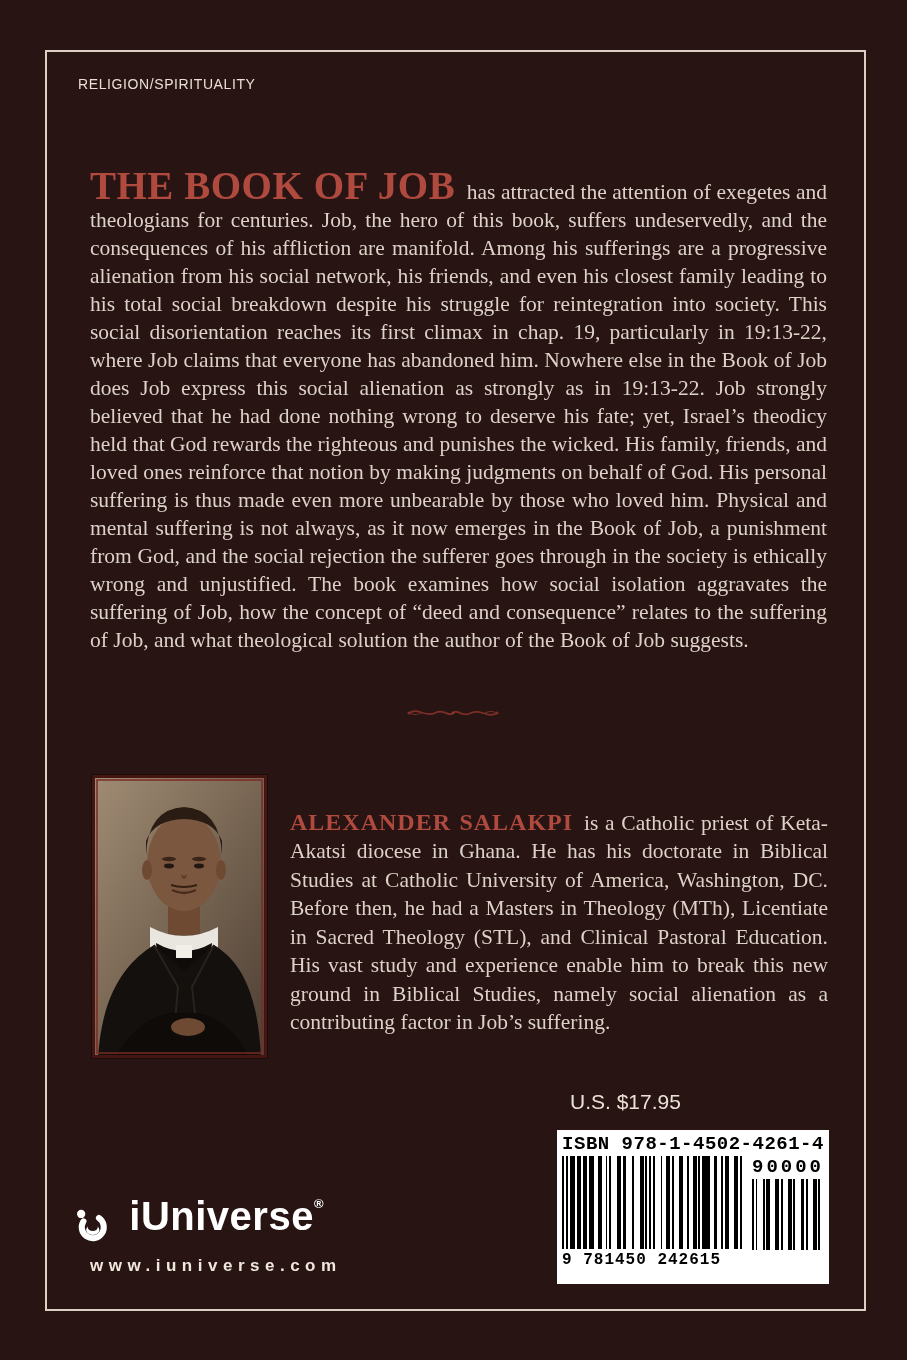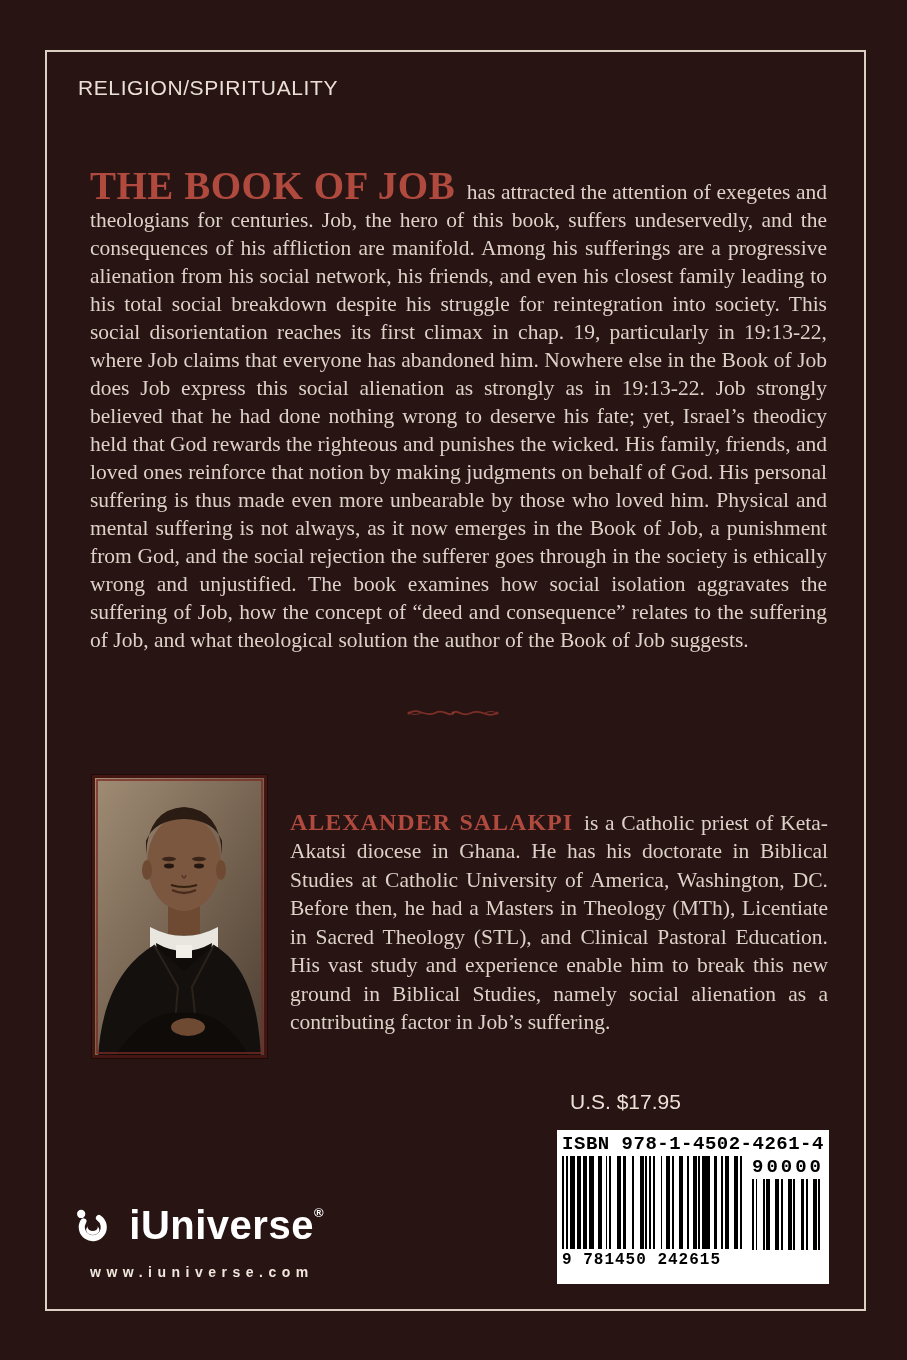--- a/index.html
+++ b/index.html
@@ -13,21 +13,21 @@
   .frame{
     position:absolute;
     left:45px;top:50px;
     width:817px;height:1257px;
     border:2px solid #dcd0c5;
     pointer-events:none;
   }
   .category{
     position:absolute;left:78px;top:76px;
     font-family:"Liberation Sans", sans-serif;
-    font-size:21px;letter-spacing:.6px;
+    font-size:14px;letter-spacing:.6px;
     color:#eae0d6;
   }
   .synopsis{
     position:absolute;left:90px;top:150px;width:737px;
     text-align:justify;
     font-size:21.5px;line-height:28px;
     color:#ddd2c8;
   }
   .synopsis .lead{
     color:#b04a3e;
@@ -89,29 +89,29 @@
   .supp-num{
     font-family:"Liberation Mono", monospace;
     font-weight:bold;font-size:19px;letter-spacing:3px;
     text-align:center;
   }
   .publisher{
     position:absolute;left:74px;top:1196px;width:250px;
     color:#ffffff;
     font-family:"Liberation Sans", sans-serif;
   }
-  .logo-row{display:flex;align-items:center;gap:20px;}
+  .logo-row{display:flex;gap:20px;}
   .logo-text{
     font-size:40px;font-weight:bold;letter-spacing:.5px;
     color:#ffffff;line-height:1;
   }
   .logo-reg{font-size:13px;vertical-align:22px;font-weight:bold;}
   .website{
-    margin-top:10px;margin-left:16px;
-    font-size:14px;font-weight:bold;letter-spacing:5.5px;
+    margin-top:2px;margin-left:16px;
+    font-size:17px;font-weight:bold;letter-spacing:5.5px;
     color:#f0e7dd;
   }
 </style>
 </head>
 <body>
 
 <div class="cover">
 
   <div class="frame"></div>
 

